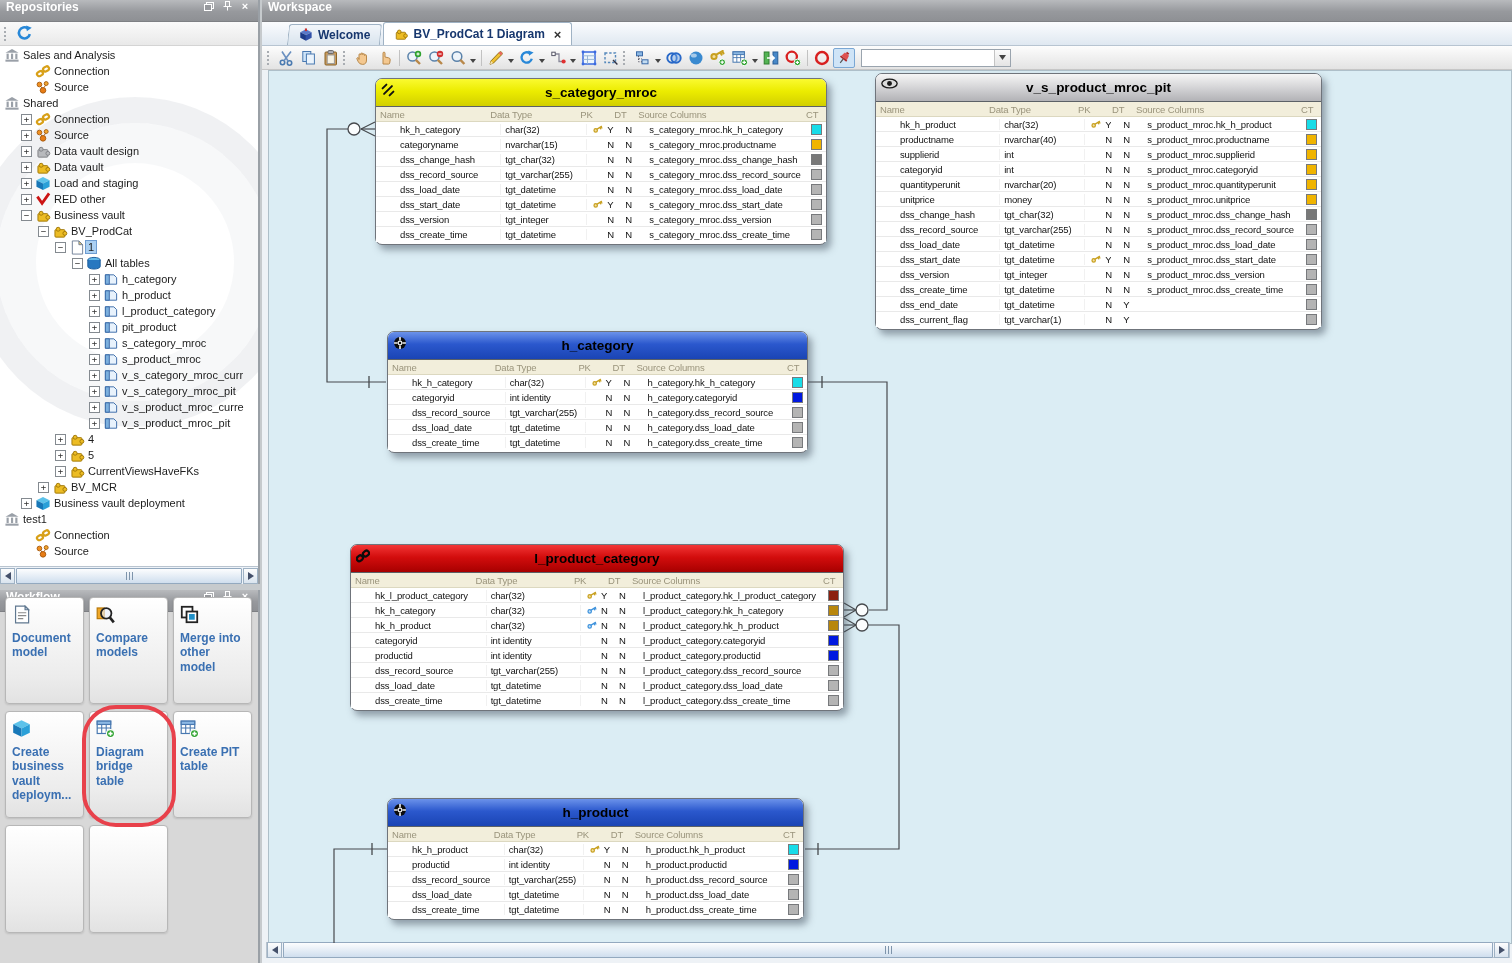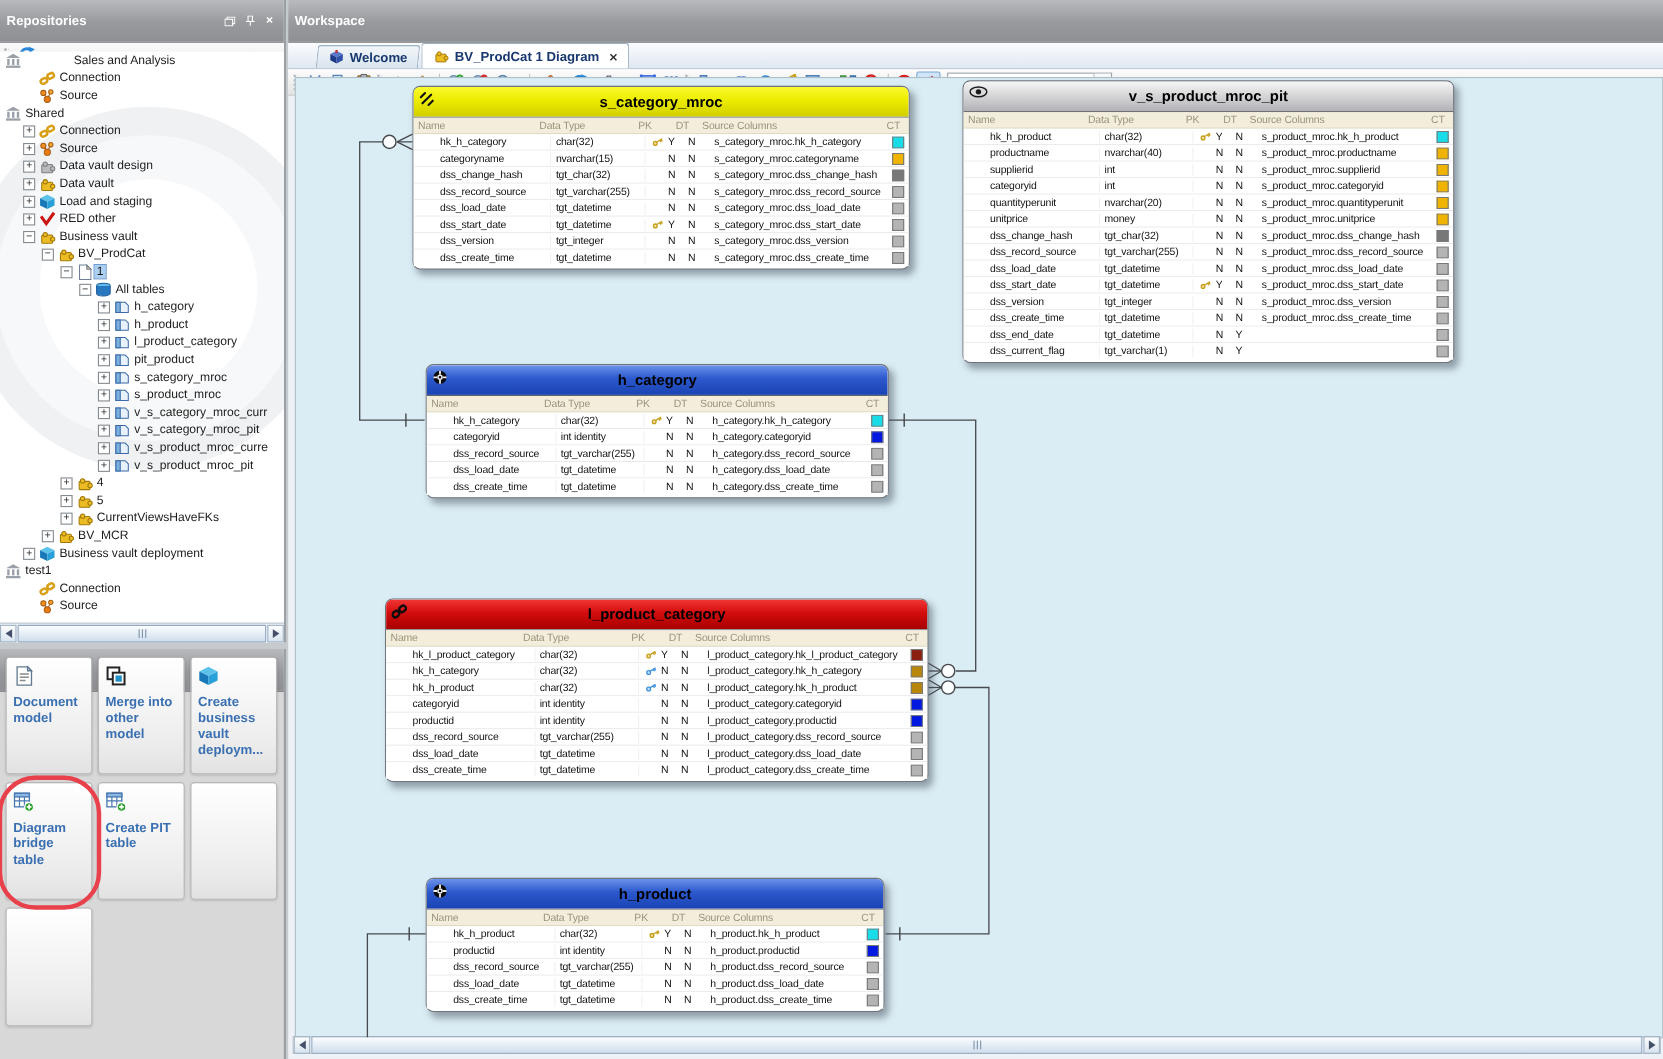--- a/index.html
+++ b/index.html
@@ -1,22 +1,22 @@
 <!DOCTYPE html>
 <html><head>
 <meta charset="utf-8">
 <style>
   * { box-sizing: border-box; margin:0; padding:0; }
   html,body { width:1512px; height:963px; overflow:hidden; background:#b9bdc1;
     font-family:"Liberation Sans","DejaVu Sans",sans-serif; }
   #root { position:relative; width:1512px; height:963px; background:#c6cacd; }
 
   
-  .ptitle { height:39px; background:linear-gradient(#b8babd,#97999d 55%,#8e9094);
-    color:#fff; font-size:12px; font-weight:bold; display:flex; align-items:center;
+  .ptitle { height:22px; background:linear-gradient(#b8babd,#97999d 55%,#8e9094);
+    color:#fff; font-size:12px; font-weight:bold; display:flex; align-items:flex-start;
     padding:0 6px; border-bottom:1px solid #7e8084; }
   .ptitle .sp { flex:1; }
   .winbtn { width:14px; height:12px; margin-left:4px; display:flex; align-items:center;
     justify-content:center; color:#fff; font-size:11px; line-height:10px; cursor:default; }
 
   
   #repoPanel { position:absolute; left:0; top:0; width:260px; height:584px;
     background:#fff; border-right:2px solid #9aa0a6; }
   #repoToolbar { height:24px; background:linear-gradient(#fafafa,#e9e9e9);
     border-bottom:1px solid #d4d4d4; display:flex; align-items:center; padding-left:3px; }
@@ -148,21 +148,21 @@
       <span class="gripv"></span>
       <span class="tbtn" id="repoRefresh">
           <svg viewBox="0 0 16 16" width="17" height="17">
             <path d="M13 8.6 A5.2 5.2 0 1 1 11 3.2" fill="none" stroke="#2888d8" stroke-width="2.4"></path>
             <polygon points="9.6,0.4 14.8,2.6 10.2,5.8" fill="#2888d8"></polygon>
           </svg>
         </span>
     </div>
     <div id="repoTree">
       <div class="globe"></div>
-    <div class="trow" style="padding-left: 4px; gap: 44px;">
+    <div class="trow" style="padding-left: 4px;">
           <span class="ticon">
             <svg viewBox="0 0 16 16" width="16" height="15">
               <polygon points="8,1 15,5 1,5" fill="#9aa0a8"></polygon>
               <rect x="2.2" y="6" width="2.3" height="5.8" fill="#9aa0a8"></rect>
               <rect x="6.9" y="6" width="2.3" height="5.8" fill="#9aa0a8"></rect>
               <rect x="11.5" y="6" width="2.3" height="5.8" fill="#9aa0a8"></rect>
               <rect x="1" y="12.4" width="14" height="2.2" fill="#9aa0a8"></rect>
             </svg>
           </span>
           <span class="tlabel">Sales and Analysis</span>
@@ -540,20 +540,30 @@
     <div id="wfGrid">
         <div class="wfcard">
           <span class="wicon icon">
             <svg viewBox="0 0 16 16" width="19" height="19">
               <path d="M3 1 h8 l3 3 v11 h-11 z" fill="#fff" stroke="#607890"></path>
               <path d="M11 1 l3 3 h-3 z" fill="#d0dce8" stroke="#607890"></path>
               <path d="M5 6.5 h7 M5 9 h7 M5 11.5 h4.5" stroke="#8a8a8a"></path>
             </svg>
           </span>
           <div class="wflabel">Document model</div>
+        </div>
+        <div class="wfcard">
+          <span class="wicon icon">
+            <svg viewBox="0 0 16 16" width="19" height="19">
+              <rect x="1" y="2.5" width="6" height="9" fill="#f0a828" stroke="#b87808"></rect>
+              <circle cx="8.6" cy="7" r="4.4" fill="rgba(235,240,250,.65)" stroke="#222" stroke-width="1.5"></circle>
+              <line x1="11.6" y1="10.4" x2="15" y2="14.6" stroke="#222" stroke-width="2.2"></line>
+            </svg>
+          </span>
+          <div class="wflabel">Compare models</div>
         </div>
         <div class="wfcard">
           <span class="wicon icon">
             <svg viewBox="0 0 16 16" width="19" height="19">
               <rect x="1.5" y="1.5" width="9" height="9" fill="none" stroke="#222" stroke-width="1.5"></rect>
               <rect x="5.5" y="5.5" width="9" height="9" fill="#fff" stroke="#222" stroke-width="1.5"></rect>
               <rect x="7.6" y="7.6" width="4.8" height="4.8" fill="#2090c8"></rect>
             </svg>
           </span>
           <div class="wflabel">Merge into other model</div>
@@ -929,21 +939,21 @@
             </span>
           </div>
           <div class="dv-grid dv-row">
             <span class="c-name">categoryname</span>
             <span class="c-type">nvarchar(15)</span>
             <span class="c-pk">
               <span class="kspace"></span>
               <span>N</span>
             </span>
             <span class="c-dt">N</span>
-            <span class="c-src">s_category_mroc.categoryname</span>
+            <span class="c-src">s_category_mroc.productname</span>
             <span class="c-ct">
               <span class="ctbox" style="background:#f0b400"></span>
             </span>
           </div>
           <div class="dv-grid dv-row">
             <span class="c-name">dss_change_hash</span>
             <span class="c-type">tgt_char(32)</span>
             <span class="c-pk">
               <span class="kspace"></span>
               <span>N</span>

